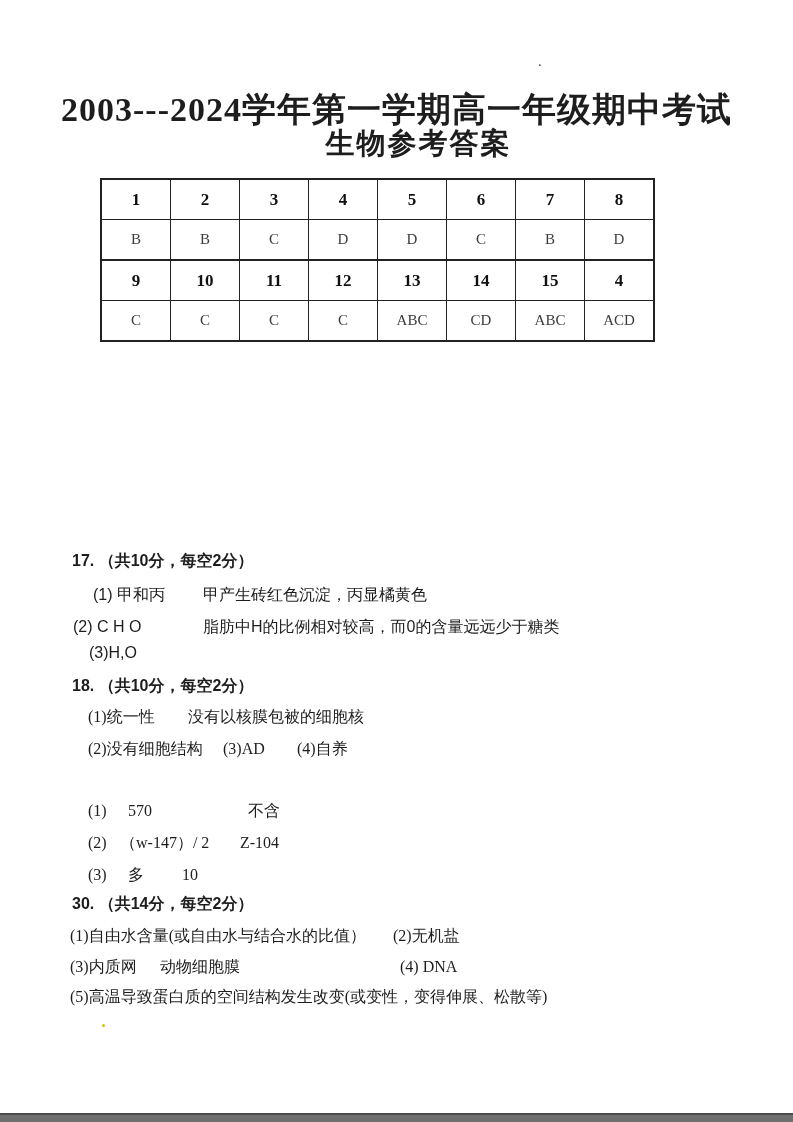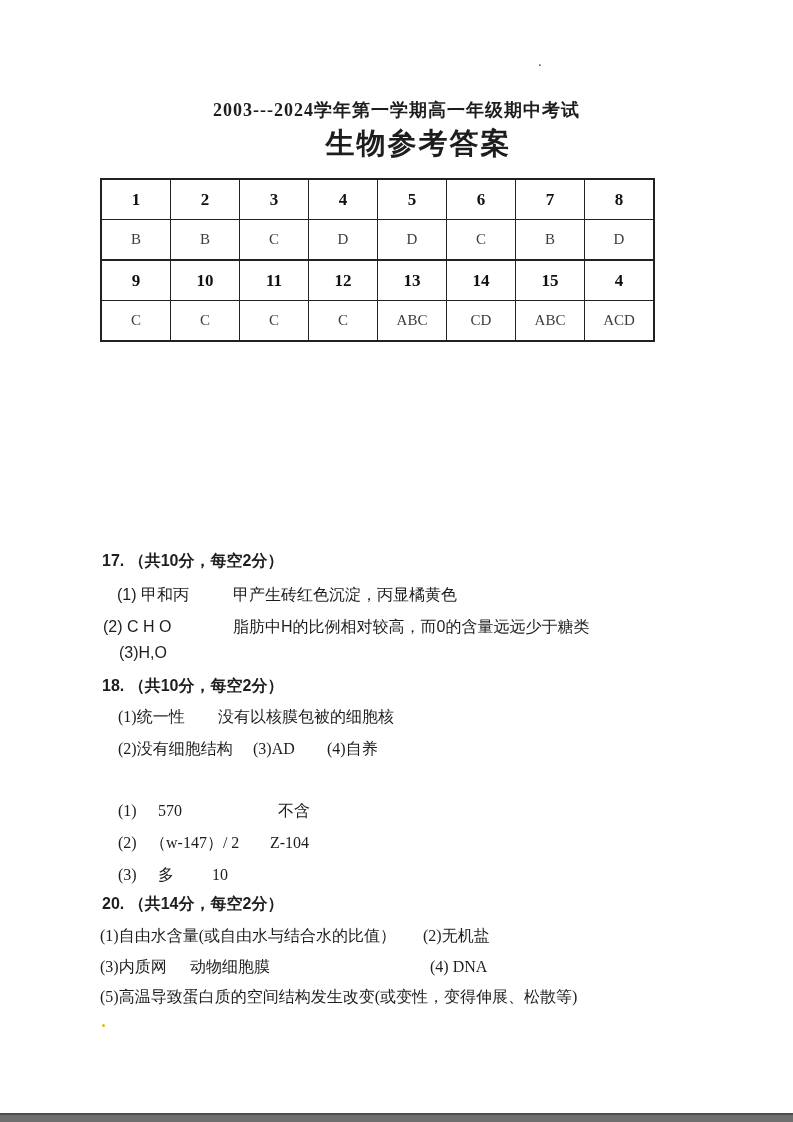--- a/index.html
+++ b/index.html
@@ -3,21 +3,21 @@
 <meta charset="utf-8">
 <style>
   html,body{margin:0;padding:0;background:#ffffff;}
   #page{
     position:relative;width:793px;height:1122px;background:#ffffff;overflow:hidden;
     font-family:"Liberation Serif","DejaVu Serif",serif;color:#1d1d1d;
   }
   .title1{
     position:absolute;left:0;right:0;top:95px;text-align:center;
     font-family:"Liberation Serif","DejaVu Serif",serif;
-    font-size:18px;font-weight:700;letter-spacing:1px;line-height:30px;
+    font-size:34px;font-weight:700;letter-spacing:1px;line-height:30px;
   }
   .title2{
     position:absolute;left:0;right:0;top:127px;text-align:center;
     font-family:"Liberation Sans","DejaVu Sans",sans-serif;
     font-size:29px;font-weight:700;letter-spacing:2px;line-height:32px;margin-left:44px;
   }
   table.answers{
     position:absolute;left:100px;top:178px;
     border-collapse:collapse;table-layout:fixed;
     border:2px solid #222222;
@@ -30,21 +30,21 @@
     font-family:"Liberation Serif","DejaVu Serif",serif;
     font-weight:700;font-size:17px;color:#111111;
   }
   table.answers tr.ansrow td{
     font-family:"Liberation Serif","DejaVu Serif",serif;
     font-weight:400;font-size:15px;color:#3c3c3c;
   }
   table.answers tr.groupsep td{border-top:2px solid #222222;}
   .seg{
     position:absolute;white-space:pre;font-size:16px;line-height:20px;
-    font-family:"Liberation Serif","DejaVu Serif",serif;color:#1d1d1d;margin-left:30px;
+    font-family:"Liberation Serif","DejaVu Serif",serif;color:#1d1d1d;
   }
   .sans{font-family:"Liberation Sans","DejaVu Sans",sans-serif;}
   .bold{font-weight:700;}
   .straydot{position:absolute;left:538px;top:53px;font-size:15px;color:#4a4a4a;}
   .yellowdot{
     position:absolute;left:102px;top:1024px;width:3px;height:3px;
     background:#d6c300;border-radius:50%;
   }
   .bottom-edge{
     position:absolute;left:0;top:1113px;width:793px;height:9px;
@@ -100,21 +100,21 @@
       <td>C</td>
       <td>ABC</td>
       <td>CD</td>
       <td>ABC</td>
       <td>ACD</td>
     </tr>
   </tbody>
     </table>
 
   <span class="seg sans bold" style="left:72px;top:551px">17. （共10分，每空2分）</span>
-  <span class="seg sans" style="left:87px;top:585px">(1) 甲和丙</span>
+  <span class="seg sans" style="left:93px;top:585px">(1) 甲和丙</span>
   <span class="seg sans" style="left:203px;top:585px">甲产生砖红色沉淀，丙显橘黄色</span>
   <span class="seg sans" style="left:73px;top:617px">(2) C H O</span>
   <span class="seg sans" style="left:203px;top:617px">脂肪中H的比例相对较高，而0的含量远远少于糖类</span>
   <span class="seg sans" style="left:89px;top:643px">(3)H,O</span>
 
   <span class="seg sans bold" style="left:72px;top:676px">18. （共10分，每空2分）</span>
   <span class="seg" style="left:88px;top:707px">(1)统一性</span>
   <span class="seg" style="left:188px;top:707px">没有以核膜包被的细胞核</span>
   <span class="seg" style="left:88px;top:739px">(2)没有细胞结构</span>
   <span class="seg" style="left:223px;top:739px">(3)AD</span>
@@ -123,21 +123,21 @@
   <span class="seg" style="left:88px;top:801px">(1)</span>
   <span class="seg" style="left:128px;top:801px">570</span>
   <span class="seg" style="left:248px;top:801px">不含</span>
   <span class="seg" style="left:88px;top:833px">(2)</span>
   <span class="seg" style="left:120px;top:833px">（w-147）/ 2</span>
   <span class="seg" style="left:240px;top:833px">Z-104</span>
   <span class="seg" style="left:88px;top:865px">(3)</span>
   <span class="seg" style="left:128px;top:865px">多</span>
   <span class="seg" style="left:182px;top:865px">10</span>
 
-  <span class="seg sans bold" style="left:72px;top:894px">20. （共14分，每空2分）</span>
+  <span class="seg sans bold" style="left:72px;top:894px">30. （共14分，每空2分）</span>
   <span class="seg" style="left:70px;top:926px">(1)自由水含量(或自由水与结合水的比值）</span>
   <span class="seg" style="left:393px;top:926px">(2)无机盐</span>
   <span class="seg" style="left:70px;top:957px">(3)内质网</span>
   <span class="seg" style="left:160px;top:957px">动物细胞膜</span>
   <span class="seg" style="left:400px;top:957px">(4) DNA</span>
   <span class="seg" style="left:70px;top:987px">(5)高温导致蛋白质的空间结构发生改变(或变性，变得伸展、松散等)</span>
 
   <div class="yellowdot"></div>
   <div class="bottom-edge"></div>
 

